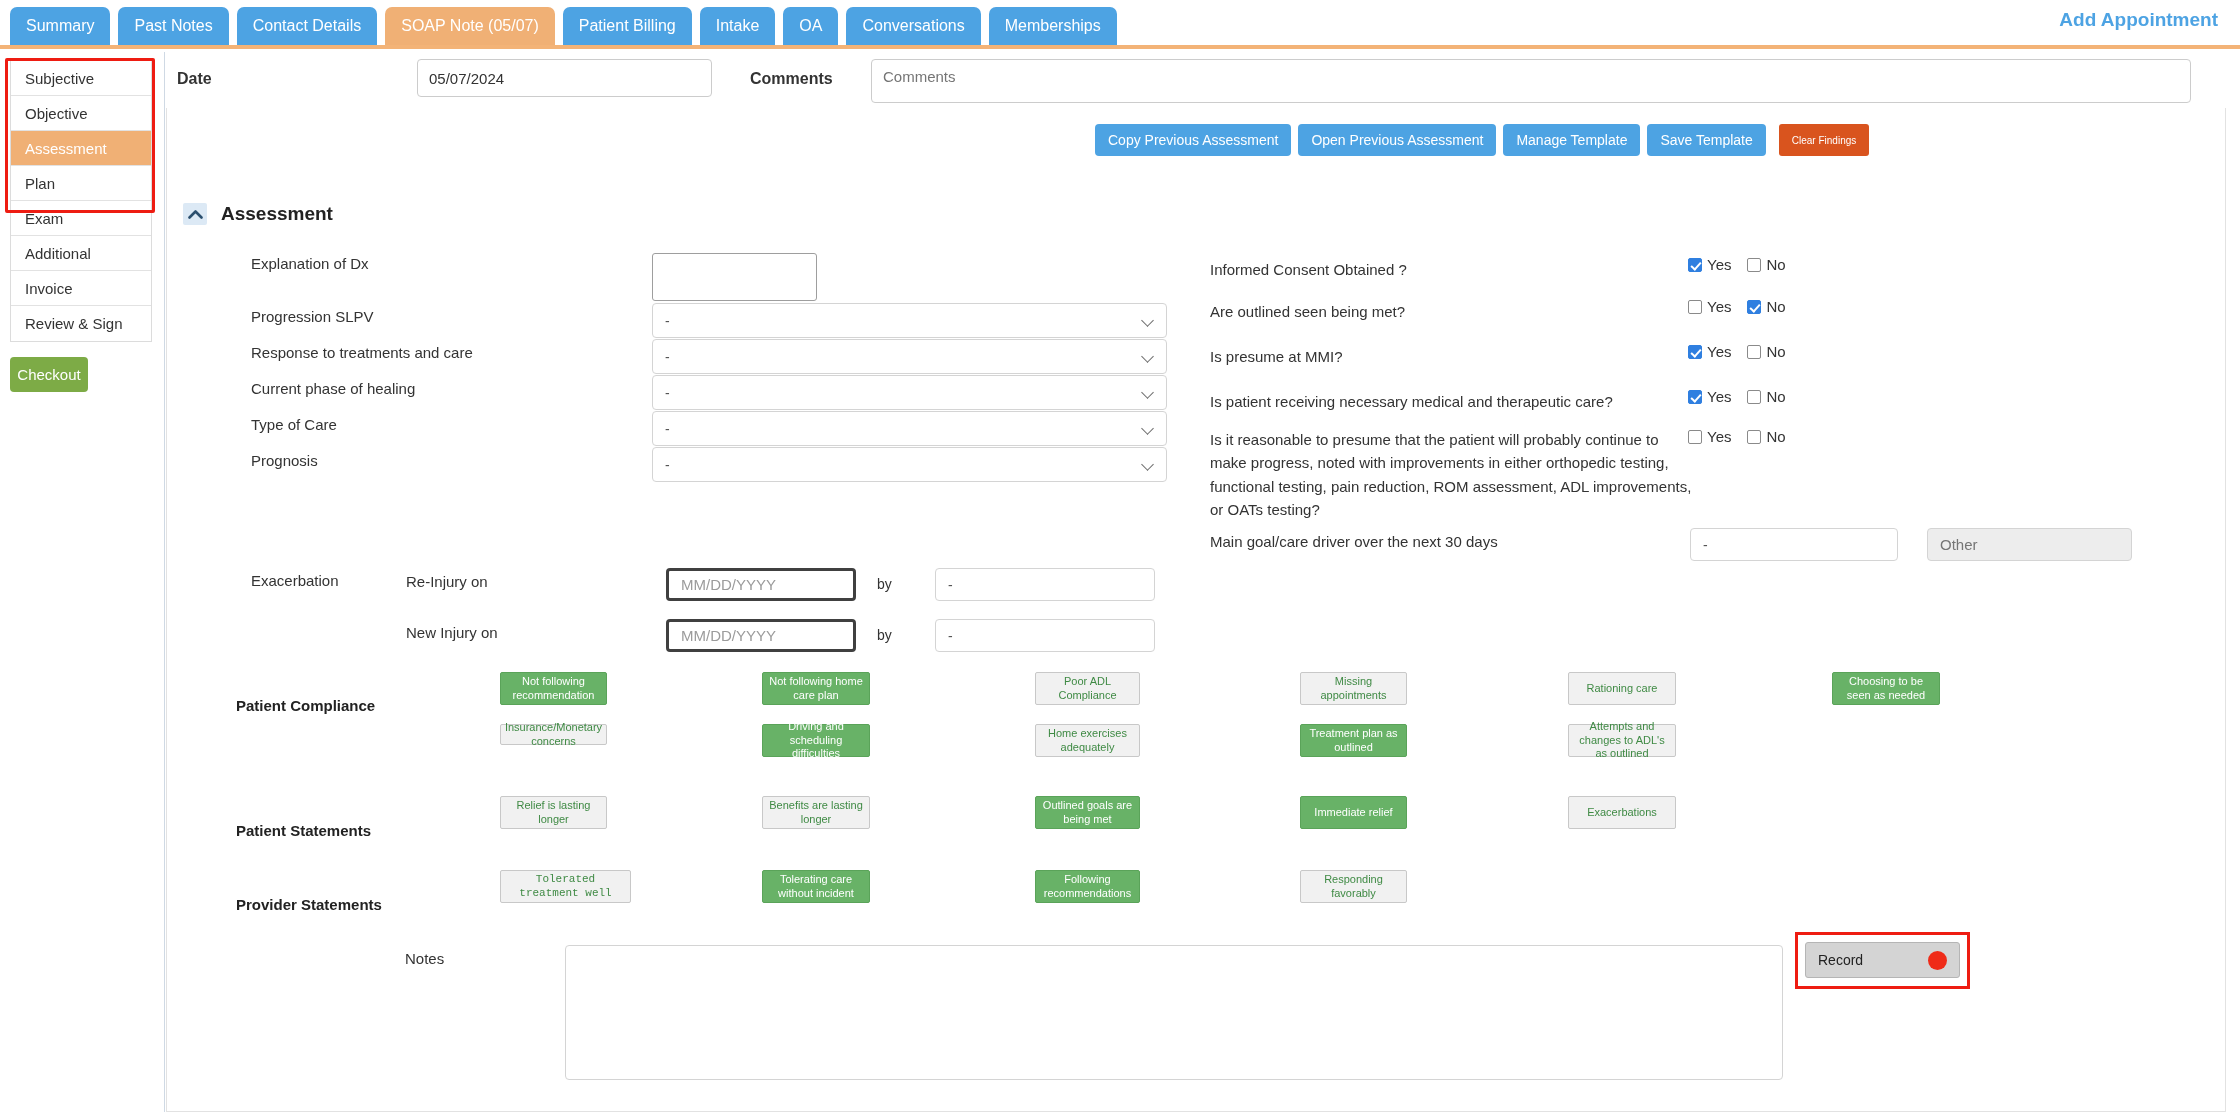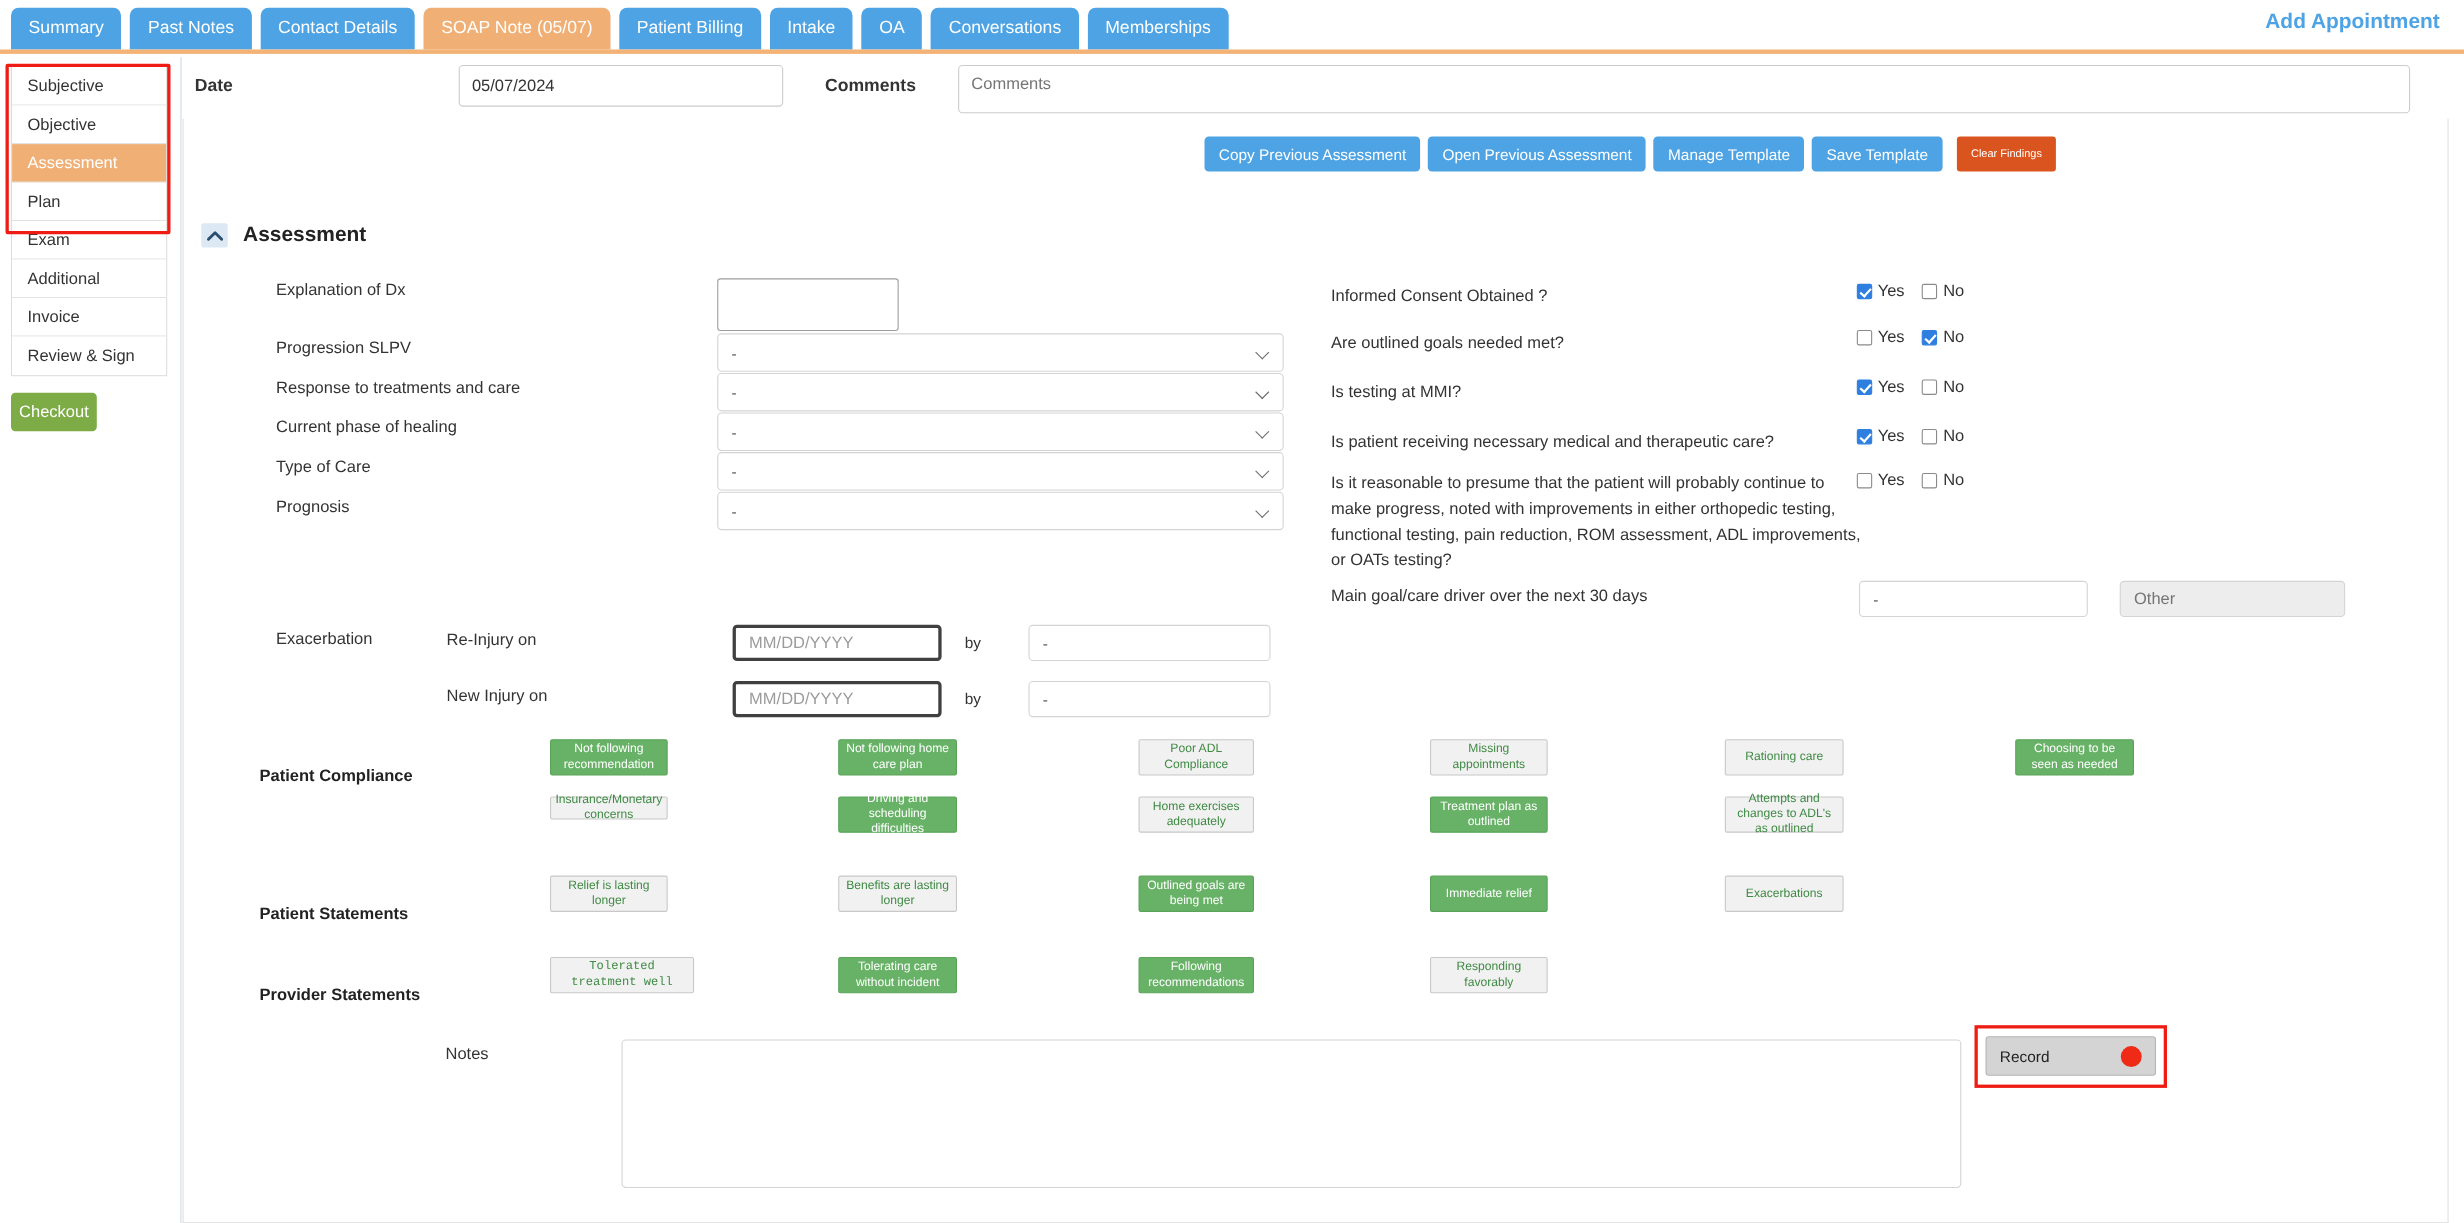--- a/index.html
+++ b/index.html
@@ -365,28 +365,28 @@
     <textarea id="expl-dx-box" style=""></textarea>
   </div>
 <div id="right-questions-layer">
     <div class="q-label" style="left: 1210px; top: 258px; width: 600px;">Informed Consent Obtained ?</div>
     <div class="yn" style="left: 1688px; top: 256px;">
       <span class="cbx on"></span>
       <span class="t">Yes</span>
       <span class="cbx"></span>
       <span class="t">No</span>
     </div>
-    <div class="q-label" style="left: 1210px; top: 300px; width: 600px;">Are outlined goals needed met?</div>
+    <div class="q-label" style="left: 1210px; top: 300px; width: 600px;">Are outlined seen being met?</div>
     <div class="yn" style="left: 1688px; top: 298px;">
       <span class="cbx"></span>
       <span class="t">Yes</span>
       <span class="cbx on"></span>
       <span class="t">No</span>
     </div>
-    <div class="q-label" style="left: 1210px; top: 345px; width: 600px;">Is testing at MMI?</div>
+    <div class="q-label" style="left: 1210px; top: 345px; width: 600px;">Is presume at MMI?</div>
     <div class="yn" style="left: 1688px; top: 343px;">
       <span class="cbx on"></span>
       <span class="t">Yes</span>
       <span class="cbx"></span>
       <span class="t">No</span>
     </div>
     <div class="q-label" style="left: 1210px; top: 390px; width: 600px;">Is patient receiving necessary medical and therapeutic care?</div>
     <div class="yn" style="left: 1688px; top: 388px;">
       <span class="cbx on"></span>
       <span class="t">Yes</span>

